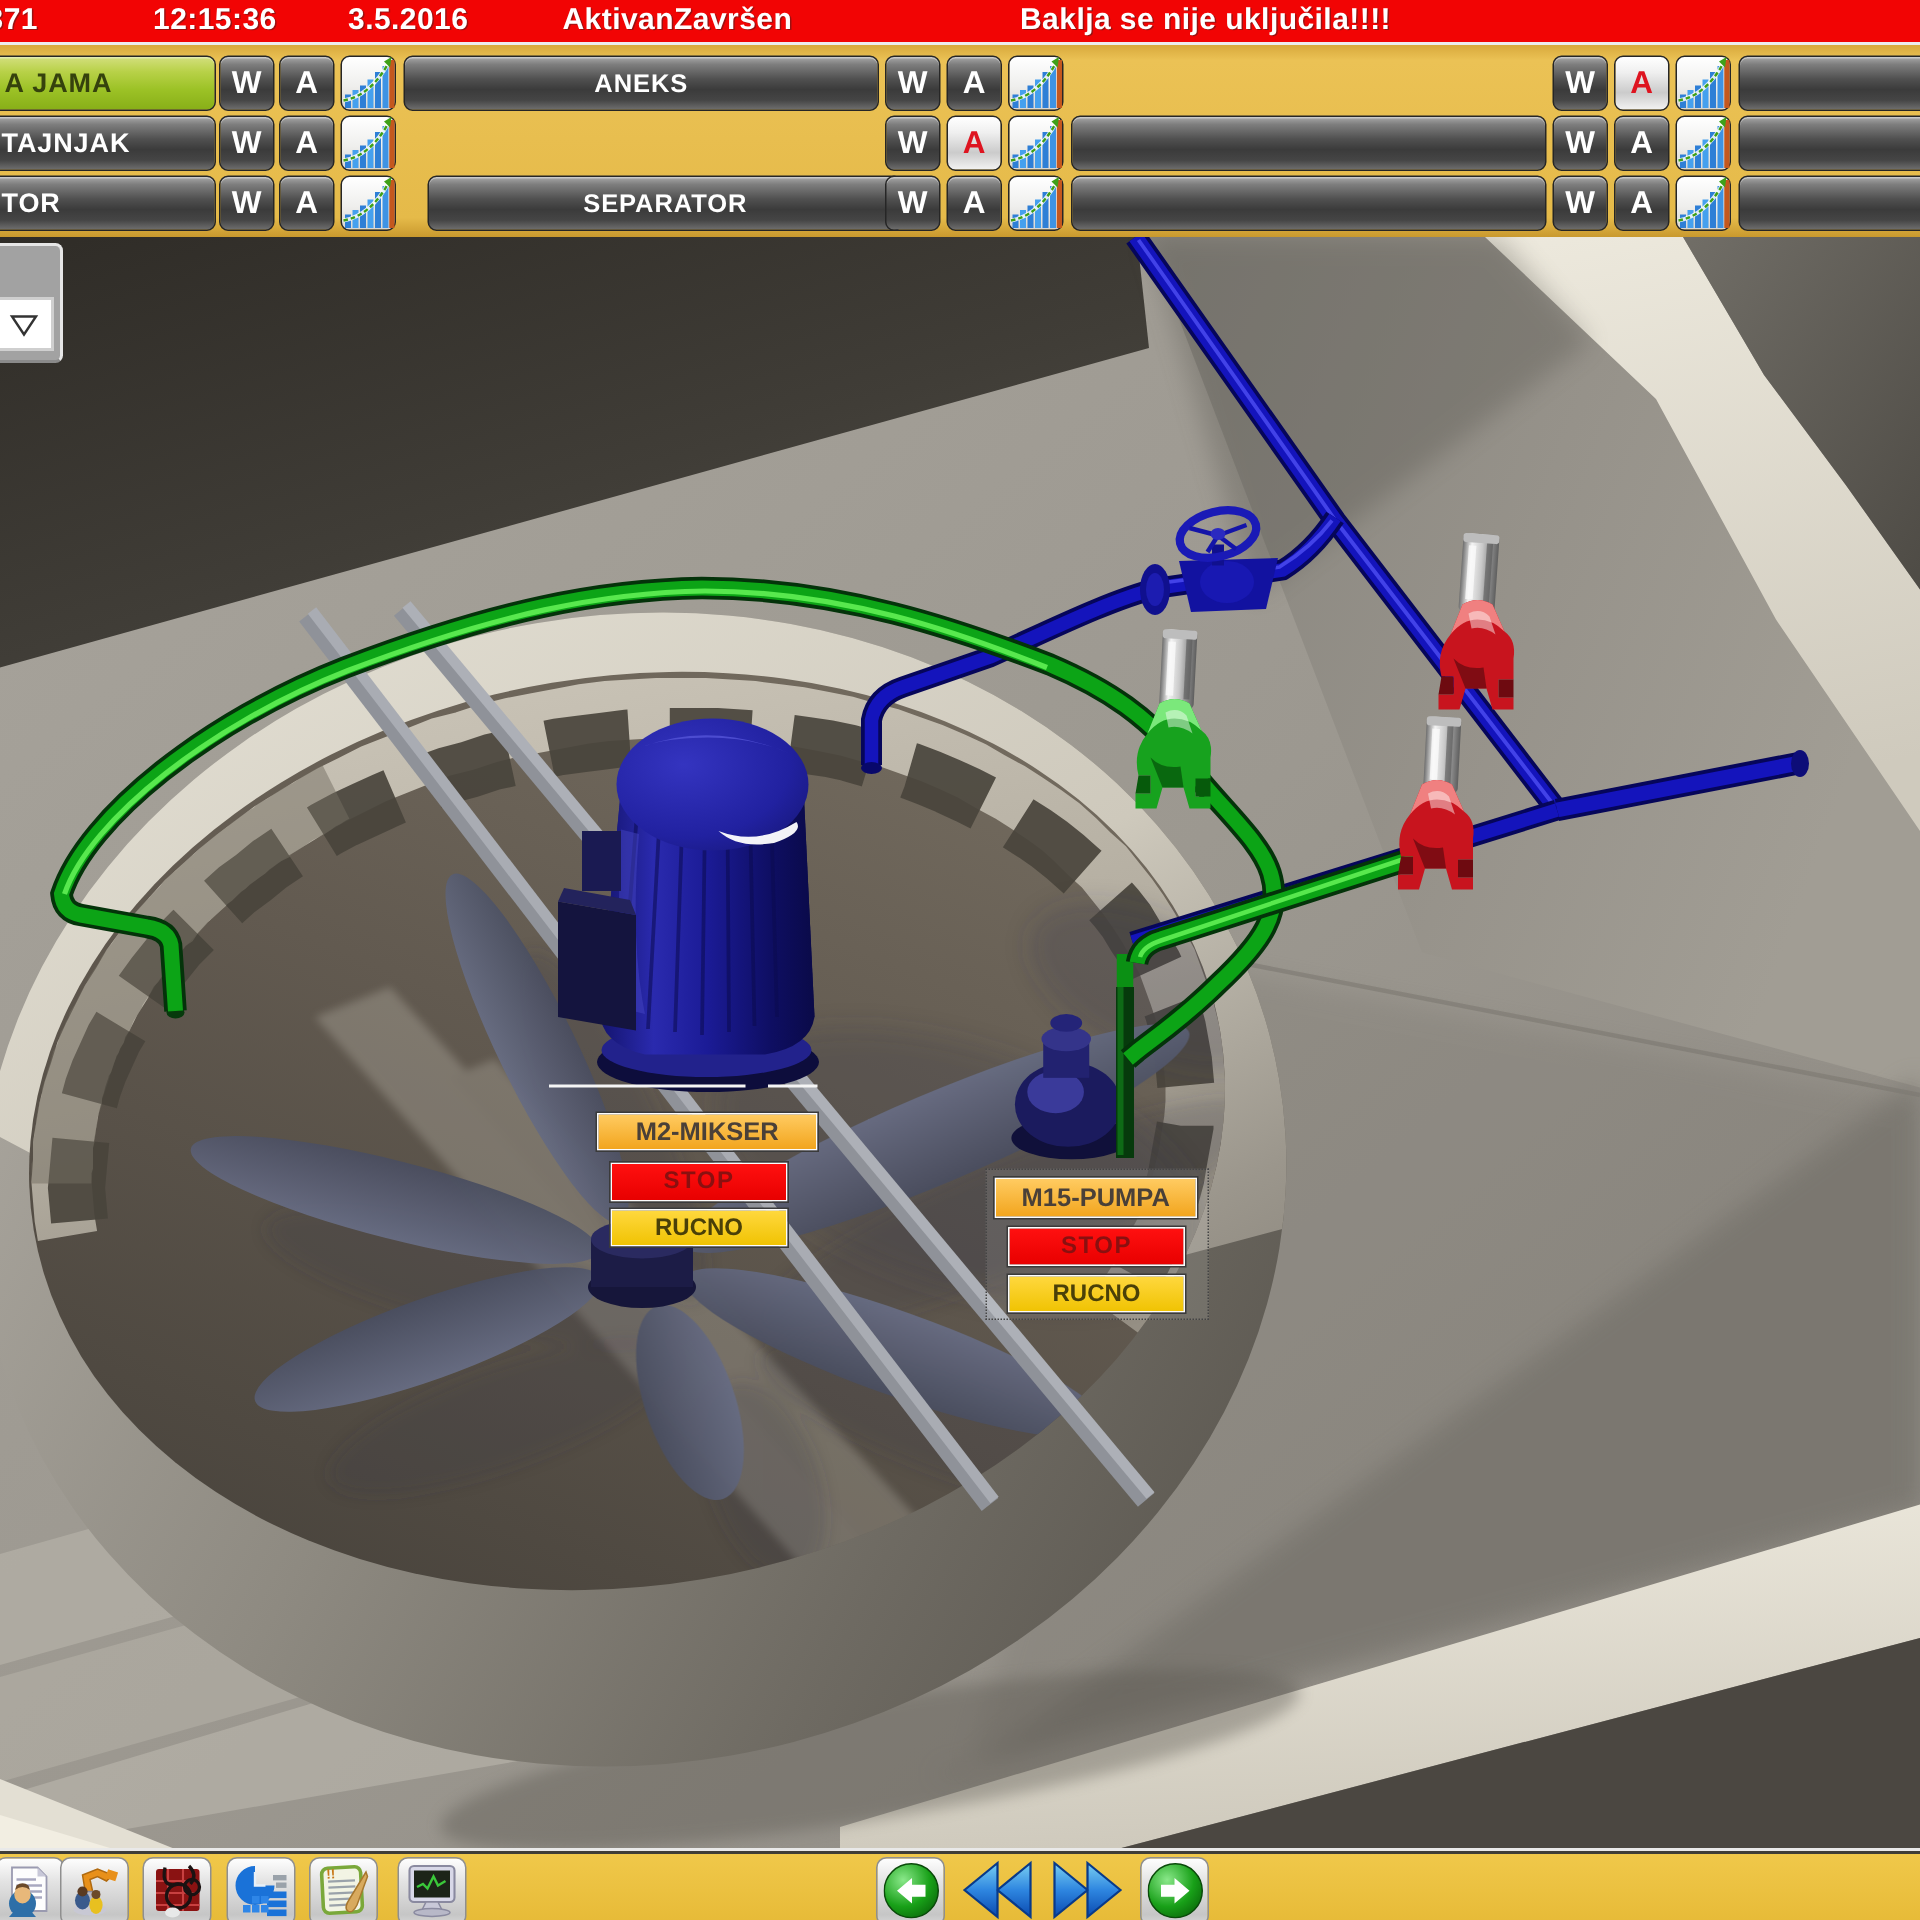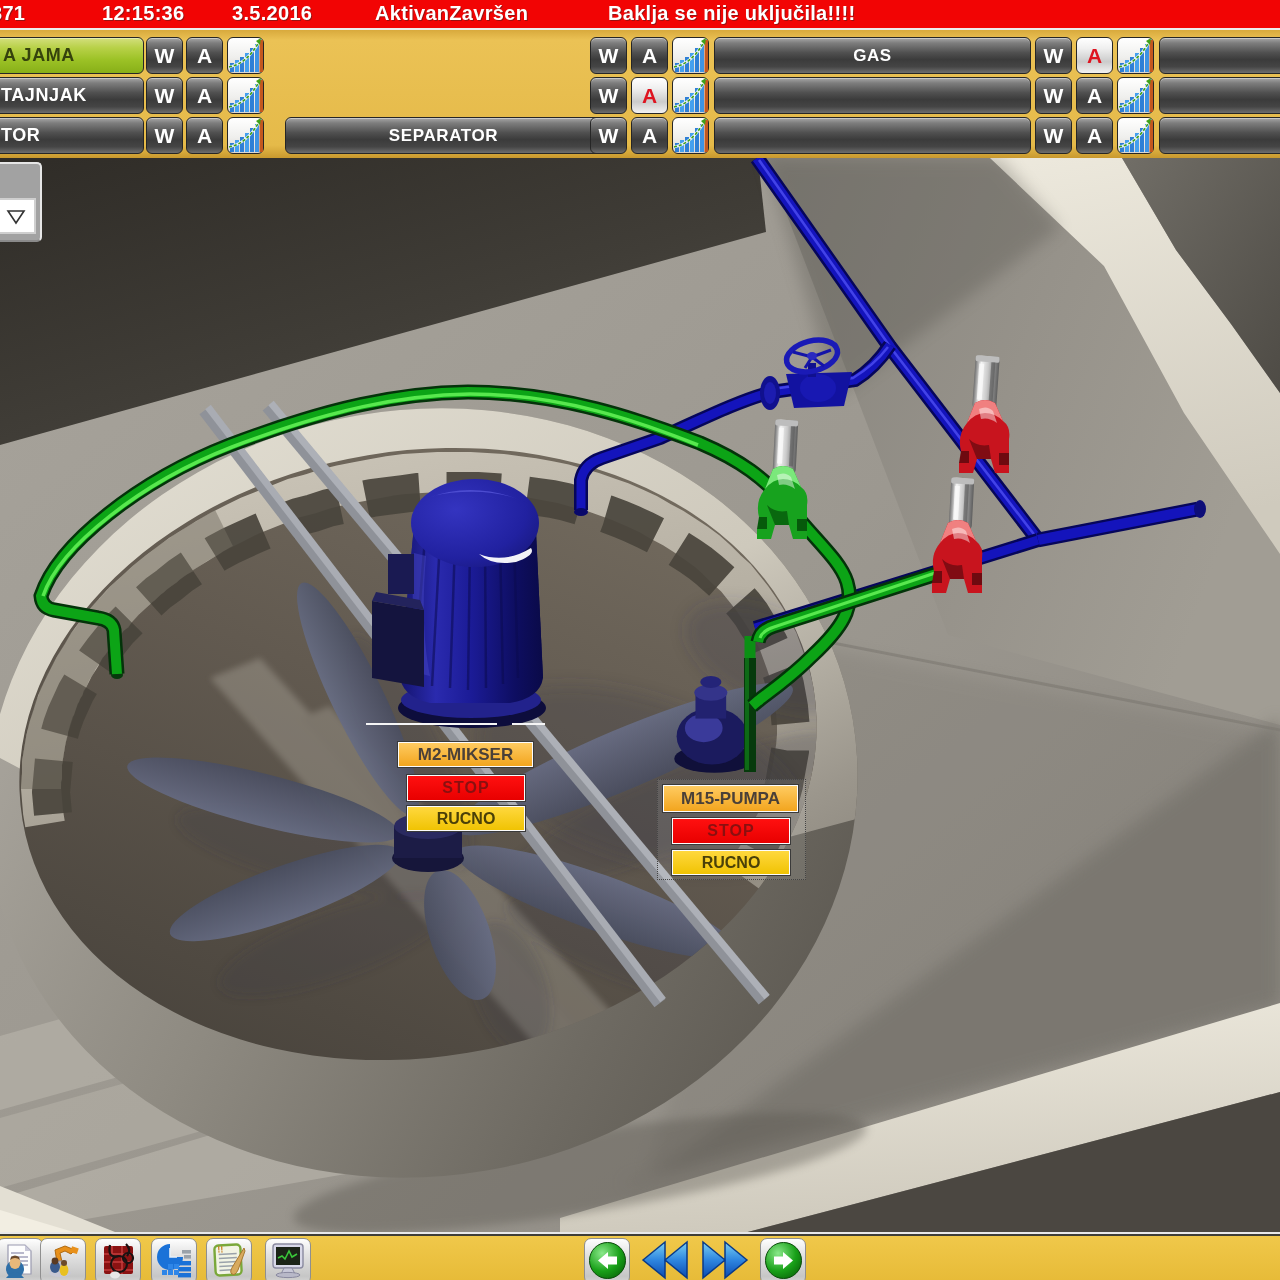--- a/index.html
+++ b/index.html
@@ -68,37 +68,37 @@
           <feGaussianBlur stdDeviation="8"></feGaussianBlur>
         </filter>
 </defs>
 </svg>
 
   <div id="redbar" class="abs">
     <span style="left:-9px;">371</span>
     <span style="left:102px;">12:15:36</span>
     <span style="left:232px;">3.5.2016</span>
     <span style="left:375px;">AktivanZavršen</span>
-    <span style="left:608px;text-align:center;">Baklja se nije uključila!!!!</span>
+    <span style="left:680px;text-align:center;">Baklja se nije uključila!!!!</span>
   </div>
   <div id="whiteline" class="abs"></div>
   <div id="grid" class="abs">
 
     <div class="gbtn gname green" style="left:-22px;top:7px;width:166px;border-radius:0 6px 6px 0;text-align:left;padding-left:24px;font-size:18px;">A JAMA</div>
     <div class="gbtn wa" style="left:146px;top:7px;">W</div>
     <div class="gbtn wa" style="left:186px;top:7px;">A</div>
     <div class="chart" style="left:227px;top:7px;"><svg width="35" height="35">
           <use href="#chartico"></use>
         </svg></div>
+    <div class="gbtn gname" style="left:269px;top:7px;width:317px;">ANEKS</div>
     <div class="gbtn wa" style="left:590px;top:7px;">W</div>
     <div class="gbtn wa" style="left:631px;top:7px;">A</div>
     <div class="chart" style="left:672px;top:7px;"><svg width="35" height="35">
           <use href="#chartico"></use>
         </svg></div>
-    <div class="gbtn gname" style="left:714px;top:7px;width:317px;">GAS</div>
     <div class="gbtn wa" style="left:1035px;top:7px;">W</div>
     <div class="gbtn wa silver" style="left:1076px;top:7px;">A</div>
     <div class="chart" style="left:1117px;top:7px;"><svg width="35" height="35">
           <use href="#chartico"></use>
         </svg></div>
     <div class="gbtn gname" style="left:1159px;top:7px;width:140px;border-radius:6px 0 0 6px;">&nbsp;</div>
 
     <div class="gbtn gname" style="left:-22px;top:47px;width:166px;border-radius:0 6px 6px 0;text-align:left;padding-left:22px;font-size:18px;">TAJNJAK</div>
     <div class="gbtn wa" style="left:146px;top:47px;">W</div>
     <div class="gbtn wa" style="left:186px;top:47px;">A</div>
@@ -427,21 +427,21 @@
   <path d="M-10,-36 Q0,-42 10,-36 L18,-18 Q26,-12 24,0 L24,14 L14,14 L14,26 L24,26 L24,34 L10,34 L6,20 L-8,20 L-12,34 L-26,34 L-26,24 L-16,24 L-16,12 L-24,12 Q-28,-4 -18,-16 Z" fill="#C8141E"></path>
   <path d="M-10,-36 Q0,-42 10,-36 L18,-18 Q10,-26 0,-26 Q-10,-26 -18,-16 Z" fill="#F08080"></path>
   <path d="M-24,12 L-16,12 L-16,24 L-26,24 Z" fill="#6E0A10"></path>
   <path d="M14,14 L24,14 L24,26 L14,26 Z" fill="#6E0A10"></path>
   <path d="M-6,-30 Q2,-34 8,-28 L12,-16 Q4,-22 -4,-20 Z" fill="#FFFFFF" opacity=".45"></path>
   <path d="M-16,0 Q-8,8 4,6 L6,20 L-8,20 Z" fill="#6E0A10" opacity=".8"></path>
 </g>
 
 </svg>
 
-  <div class="lbl" style="left:398px;top:742px;width:135px;height:25px;background:linear-gradient(180deg,#FFCB61,#F2A51E);color:#4A4038;font-size:17px;line-height:23px;">M2-MIKSER</div>
+  <div class="lbl" style="left:398px;top:742px;width:147px;height:25px;background:linear-gradient(180deg,#FFCB61,#F2A51E);color:#4A4038;font-size:17px;line-height:23px;">M2-MIKSER</div>
   <div class="lbl" style="left:407px;top:775px;width:118px;height:26px;background:linear-gradient(180deg,#FF1010,#E80000);color:#8A1010;font-size:16px;line-height:24px;letter-spacing:1px;">STOP</div>
   <div class="lbl" style="left:407px;top:806px;width:118px;height:25px;background:linear-gradient(180deg,#FFD83E,#F0C303);color:#4A4008;font-size:16px;line-height:23px;">RUCNO</div>
   <div class="abs" style="left:657px;top:779px;width:147px;height:99px;border:1px dotted #444;background:rgba(255,255,255,.10);"></div>
   <div class="lbl" style="left:663px;top:785px;width:135px;height:27px;background:linear-gradient(180deg,#FFCB61,#F2A51E);color:#4A4038;font-size:17px;line-height:25px;">M15-PUMPA</div>
   <div class="lbl" style="left:672px;top:818px;width:118px;height:26px;background:linear-gradient(180deg,#FF1010,#E80000);color:#8A1010;font-size:16px;line-height:24px;letter-spacing:1px;">STOP</div>
   <div class="lbl" style="left:672px;top:850px;width:118px;height:25px;background:linear-gradient(180deg,#FFD83E,#F0C303);color:#4A4008;font-size:16px;line-height:23px;">RUCNO</div>
 
   <div id="combo" class="abs">
     <div class="inner"><svg width="32" height="32">
           <path d="M8,11 L24,11 L16,23 Z" fill="none" stroke="#333" stroke-width="1.6"></path>

